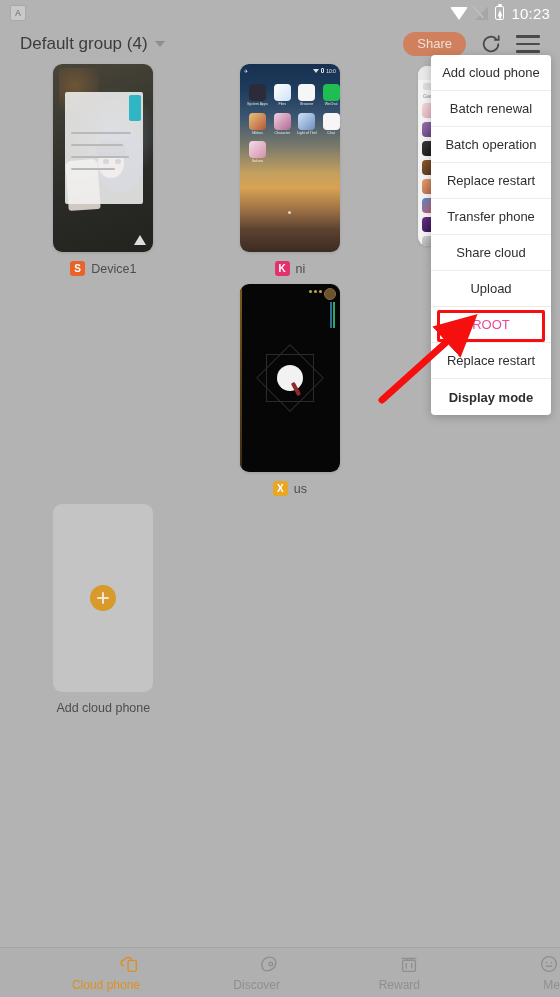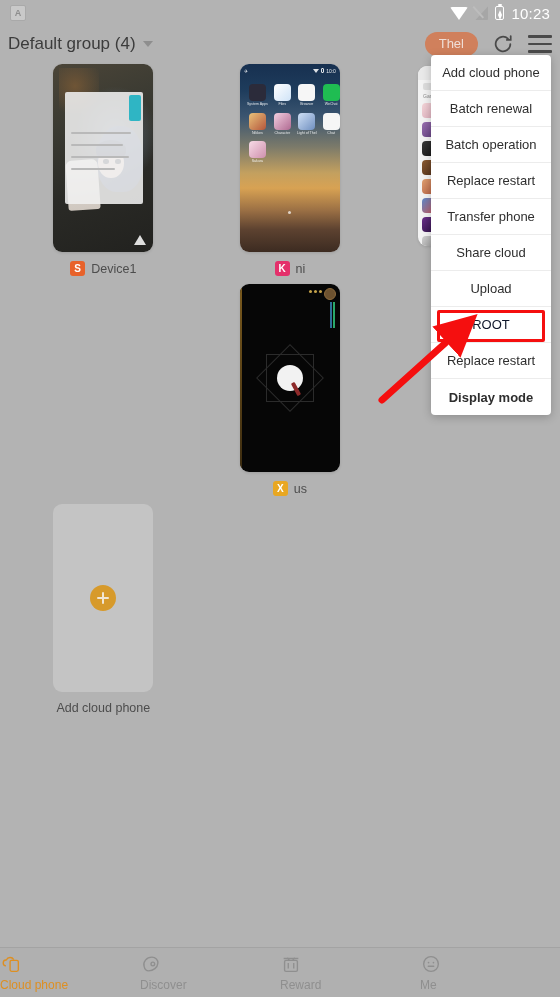--- a/index.html
+++ b/index.html
@@ -80,21 +80,21 @@
   }
   .sb-clock {
     font-size: 15px; color: #ffffff; letter-spacing: 0.2px;
   }
 
   
   .header {
     position: absolute; top: 26px; left: 0;
     width: 560px; height: 36px;
     display: flex; align-items: center;
-    padding: 0 8px;
+    padding: 0 20px;
   }
   .group-sel { display: flex; align-items: center; gap: 7px; cursor: pointer; }
   .group-label { font-size: 17px; color: #3c3c3c; }
   .caret-down {
     width: 0; height: 0;
     border-left: 5px solid transparent;
     border-right: 5px solid transparent;
     border-top: 6px solid #8e8e8e;
   }
   .header-right { margin-left: auto; display: flex; align-items: center; gap: 14px; }
@@ -294,21 +294,21 @@
   }
   .menu-item {
     height: 36px;
     display: flex; align-items: center; justify-content: center;
     font-size: 13px; color: #2e2e2e;
     border-bottom: 1px solid #ececec;
     cursor: pointer;
     white-space: nowrap;
   }
   .menu-item:last-child { border-bottom: none; font-weight: bold; }
-  .menu-item.highlight { color: #0f172a; }
+  .menu-item.highlight { color: #ec4899; }
 
   .hl-box {
     position: absolute; left: 437px; top: 310px;
     width: 108px; height: 32px;
     border: 3px solid #f50f0f;
     border-radius: 2px;
     z-index: 60;
     pointer-events: none;
   }
   .arrow-svg {
@@ -347,21 +347,21 @@
   
   .bottomnav {
     position: absolute; left: 0; bottom: 0;
     width: 560px; height: 50px;
     background: #b0b0b0;
     border-top: 1px solid #a3a3a3;
     display: flex;
   }
   .nav-item {
     flex: 1;
-    display: flex; flex-direction: column; align-items: flex-start; justify-content: center;
+    display: flex; flex-direction: column; align-items: flex-end; justify-content: center;
     gap: 3px;
     cursor: pointer;
     color: #8f8f8f;
   }
   .nav-item.active { color: #dd8f22; }
   .nav-label { font-size: 12px; }
   .nav-icon { width: 22px; height: 22px; display:block; }
 </style>
 </head>
 <body>
@@ -381,21 +381,21 @@
       <span class="sb-clock">10:23</span>
     </div>
   </div>
 
   <div class="header">
     <div class="group-sel">
       <span class="group-label">Default group (4)</span>
       <span class="caret-down"></span>
     </div>
     <div class="header-right">
-      <button class="renew-btn">Thel</button>
+      <button class="renew-btn">Share</button>
       <span>
         <svg class="refresh-icon" viewBox="0 0 24 24" fill="none" stroke="#4a4a4a" stroke-width="1.9" stroke-linecap="round">
           <path d="M20 12a8 8 0 1 1-2.6-5.9"></path>
           <polyline points="20.4,3.4 20.4,7.6 16.2,7.6"></polyline>
         </svg>
       </span>
       <span class="hamburger">
           <i></i>
           <i></i>
           <i></i>

